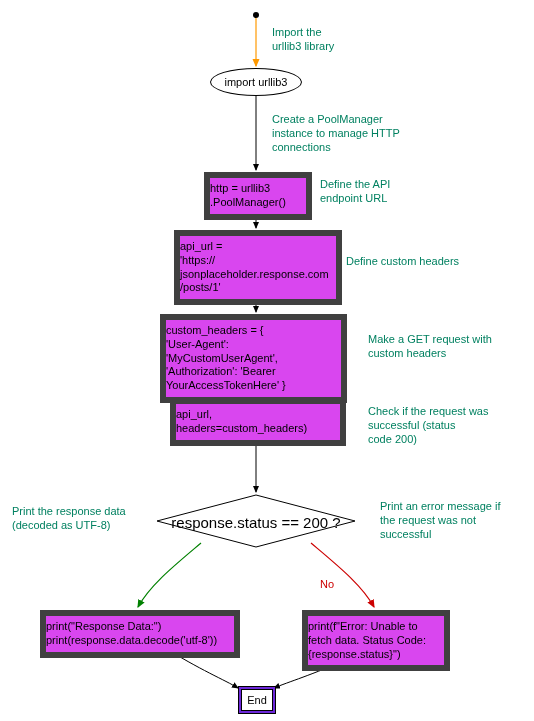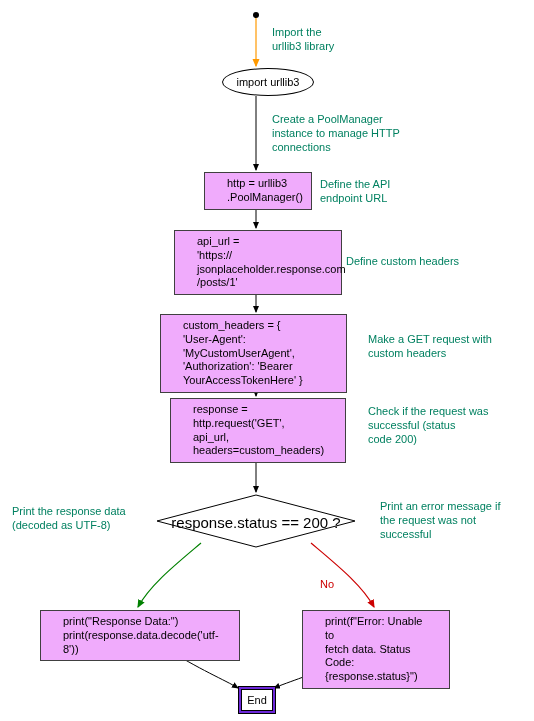--- a/index.html
+++ b/index.html
@@ -11,23 +11,23 @@
     font-size: 11px;
     background: #ffffff;
     position: relative;
     overflow: hidden;
   }
   .node {
     position: absolute;
     box-sizing: border-box;
   }
   .box {
-    border: 1px solid #404040;
-    background: #f0abfc;
-    padding: 4px 22px;
+    border: 6px solid #404040;
+    background: #d946ef;
+    padding: 4px 0;
     line-height: 1.25;
     font-size: 11px;
   }
   .ellipse {
     border: 1px solid #000;
     border-radius: 50%;
     background: #fff;
     text-align: center;
     display: flex;
     align-items: center;
@@ -132,21 +132,21 @@
 custom headers</div>
 <div class="annot" style="left:368px; top:405px; white-space:pre;">Check if the request was
 successful (status
 code 200)</div>
 <div class="annot" style="left:380px; top:500px; white-space:pre;">Print an error message if
 the request was not
 successful</div>
 <div class="annot" style="left:12px; top:505px; white-space:pre; text-align:left;">Print the response data
 (decoded as UTF-8)</div>
 
-<div class="node ellipse" style="left:222px; top:68px; width:92px; height:28px;">
+<div class="node ellipse" style="left:210px; top:68px; width:92px; height:28px;">
   <span>import urllib3</span>
 </div>
 
 <div class="node box" style="left:204px; top:172px; width:108px;">
   <div>http = urllib3</div>
   <div>.PoolManager()</div>
 </div>
 
 <div class="node box" style="left:174px; top:230px; width:168px;">
   <div>api_url =</div>
@@ -156,21 +156,20 @@
 </div>
 
 <div class="node box" style="left:160px; top:314px; width:187px;">
   <div>custom_headers = {</div>
   <div>'User-Agent': 'MyCustomUserAgent',</div>
   <div>'Authorization': 'Bearer</div>
   <div>YourAccessTokenHere' }</div>
 </div>
 
 <div class="node box" style="left:170px; top:398px; width:176px;">
-  <div>response = http.request('GET',</div>
   <div>api_url,</div>
   <div>headers=custom_headers)</div>
 </div>
 
 <div class="diamond-wrap" style="left:156px; top:494px; width:200px; height:54px;">
   <svg width="200" height="54" style="position:absolute;left:0;top:0;">
     <polygon points="100,1 199,27 100,53 1,27" fill="#fff" stroke="#000" stroke-width="1"></polygon>
   </svg>
   <div class="diamond-label" style="top:20px;">response.status == 200 ?</div>
 </div>

